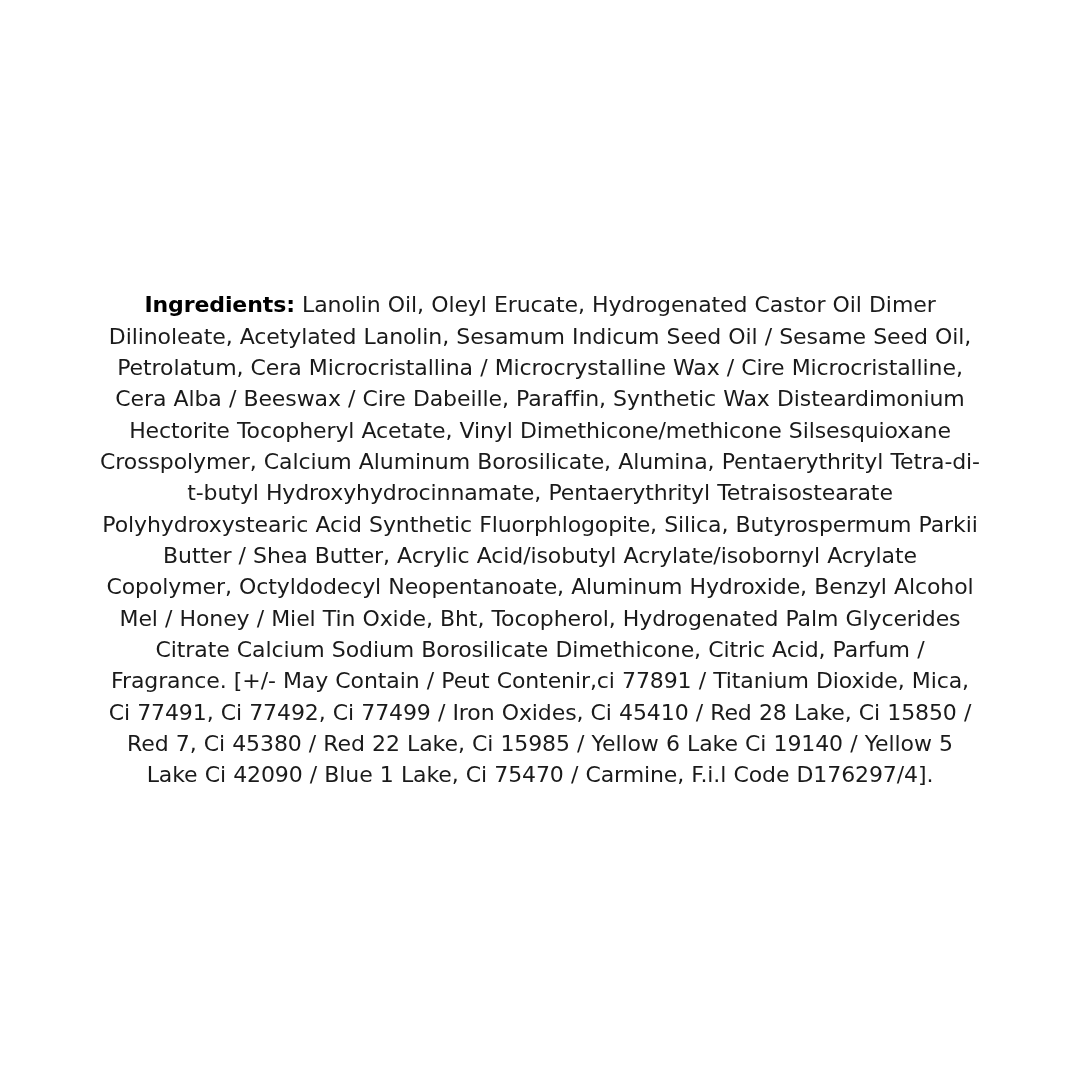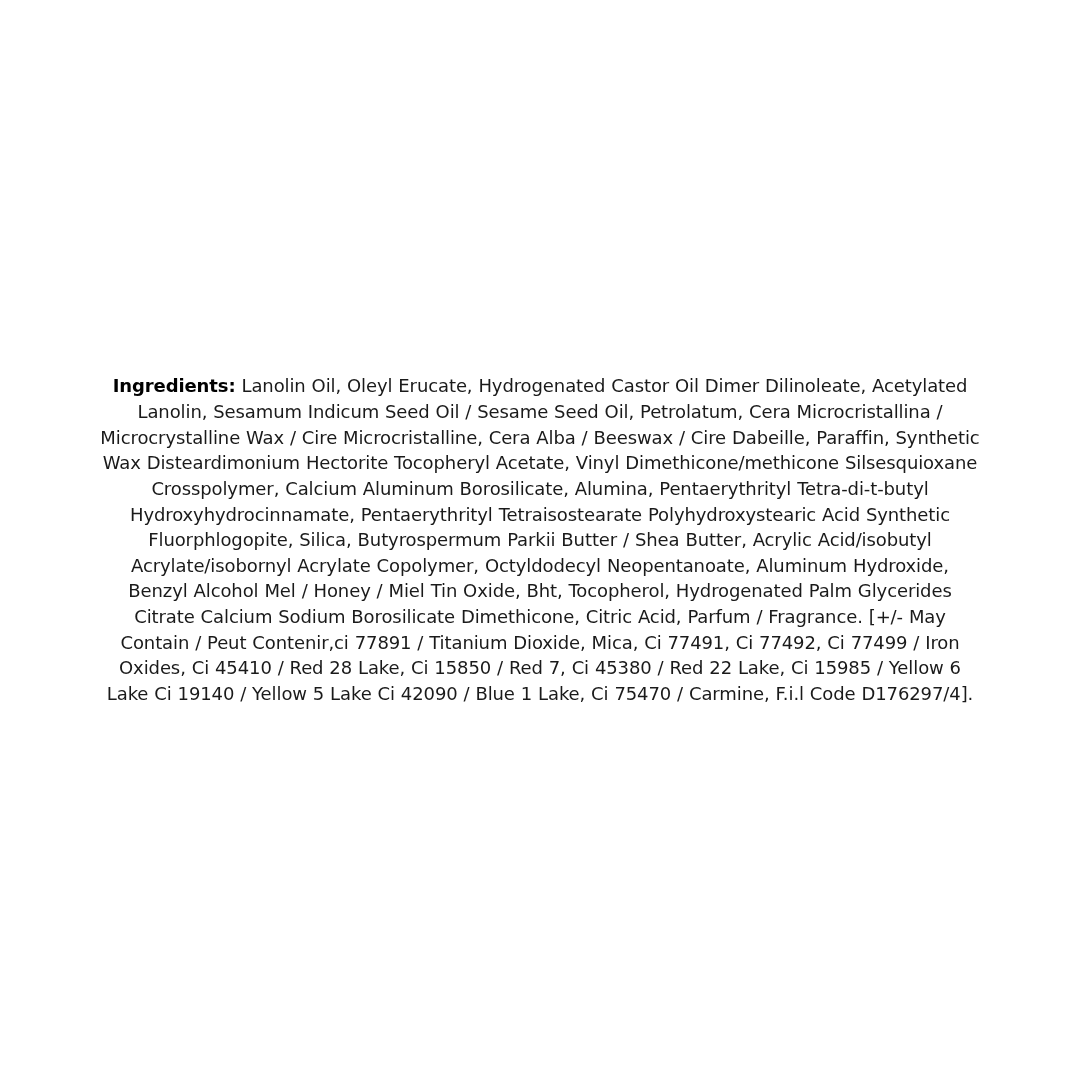--- a/index.html
+++ b/index.html
@@ -24,21 +24,21 @@
     align-items: center;
     justify-content: center;
     box-sizing: border-box;
     padding: 0 58px;
   }
   .ingredients-block {
     width: 100%;
     max-width: 880px;
     text-align: center;
     color: #1a1a1a;
-    font-size: 18px;
+    font-size: 22px;
     line-height: 1.425;
     letter-spacing: -0.1px;
     word-spacing: 0.3px;
   }
   .ingredients-label {
     font-weight: bold;
     color: #000000;
   }
   .ingredients-text {
     font-weight: normal;

